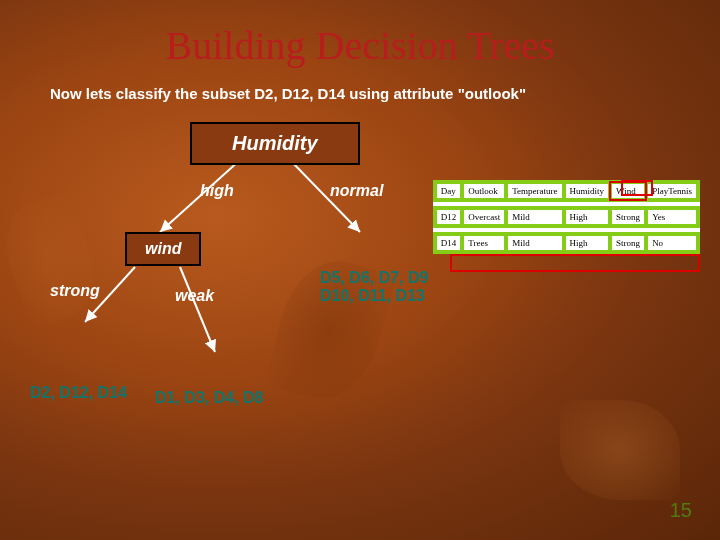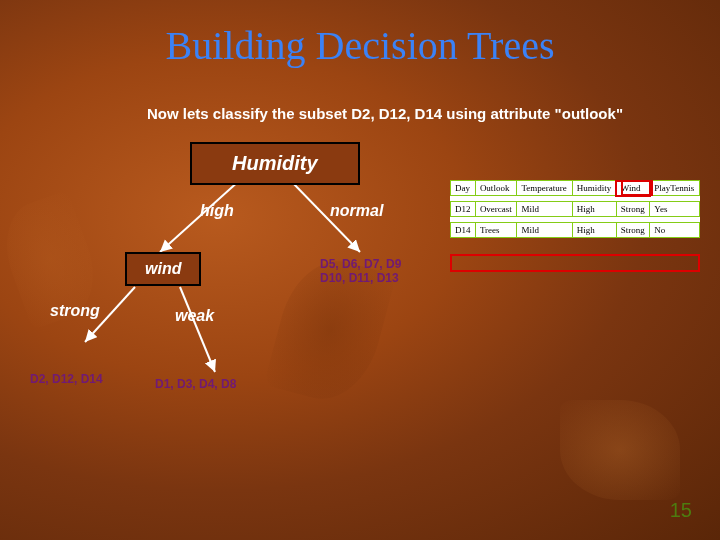--- a/index.html
+++ b/index.html
@@ -10,31 +10,30 @@
     font-family: Arial, sans-serif;
     position: relative;
     overflow: hidden;
   }
   .leaf1 { position: absolute; left: 10px; top: 200px; width: 80px; height: 120px; background: radial-gradient(ellipse, rgba(180,90,30,0.4), transparent); border-radius: 50% 10% 50% 10%; transform: rotate(-20deg); }
   .leaf2 { position: absolute; left: 280px; top: 260px; width: 100px; height: 140px; background: radial-gradient(ellipse, rgba(120,50,10,0.5), transparent); border-radius: 50% 10% 50% 10%; transform: rotate(15deg); }
   .leaf3 { position: absolute; right: 40px; bottom: 40px; width: 120px; height: 100px; background: radial-gradient(ellipse, rgba(200,120,50,0.3), transparent); border-radius: 10% 50% 10% 50%; }
   .title {
     font-family: "Times New Roman", serif;
     font-size: 40px;
-    color: #3b82f6;
+    color: #b91c1c;
     text-align: center;
     padding-top: 22px;
     font-weight: normal;
   }
   .subtitle {
     color: #fff;
     font-size: 15px;
     font-weight: bold;
-    margin: 36px 0 0 50px;
-    text-align: center;
+    margin: 16px 0 0 50px;
   }
   .tree { position: relative; width: 420px; height: 320px; margin-left: 30px; margin-top: 20px; }
   .node {
     position: absolute;
     background: #8a3a10;
     border: 2px solid #000;
     color: #fff;
     font-style: italic;
     font-weight: bold;
     font-size: 16px;
@@ -44,37 +43,38 @@
   .node.big { font-size: 20px; padding: 8px 40px; }
   .edge-label {
     position: absolute;
     color: #fff;
     font-style: italic;
     font-weight: bold;
     font-size: 16px;
   }
   .leaf-text {
     position: absolute;
-    color: #701a75;
+    color: #0f766e;
     font-weight: bold;
-    font-size: 12px;
+    font-size: 16px;
+    margin-top: 32px;
   }
   svg.arrows { position: absolute; left: 0; top: 0; width: 420px; height: 320px; pointer-events: none; }
   .table {
     position: absolute;
     right: 20px;
     top: 180px;
     width: 250px;
     background: #fff;
     font-size: 9px;
     border-collapse: collapse;
     font-family: "Times New Roman", serif;
   }
   .table th, .table td {
-    border: 1px solid #84cc16;
+    border: 4px solid #84cc16;
     padding: 2px 4px;
     text-align: left;
   }
   .table th { font-weight: normal; }
   .hl-col { outline: 2px solid #d00; outline-offset: -1px; }
   .row-box { position: absolute; border: 2px solid #d00; pointer-events:none; }
   .slide-num {
     position: absolute;
     right: 28px;
     bottom: 18px;

